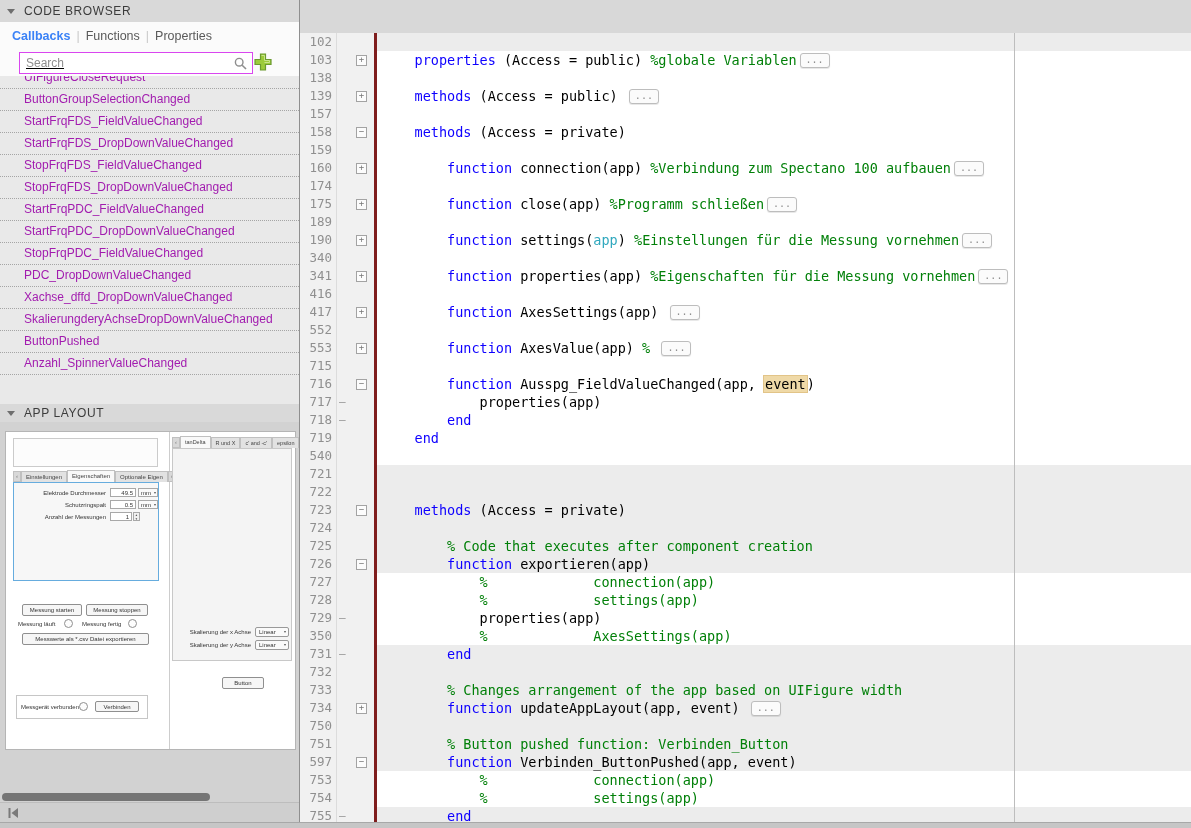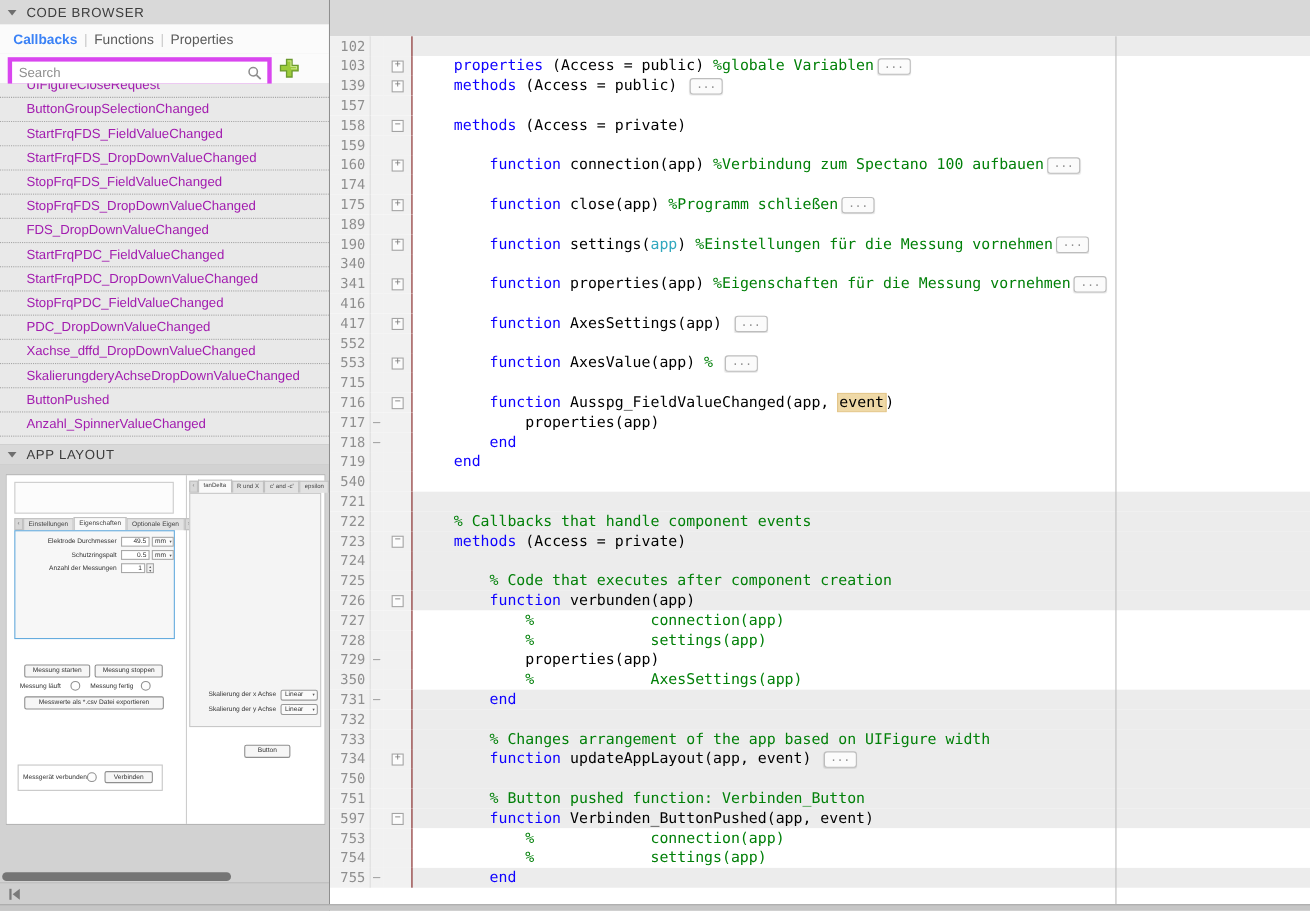--- a/index.html
+++ b/index.html
@@ -18,22 +18,22 @@
   #hdr-top{top:0;height:22px;}
   #hdr-layout{top:404px;height:18px;}
 
   .tabbar{position:absolute;left:0;right:0;top:22px;height:27px;background:#FBFBFB;
           border-bottom:1px solid #D3D3D3;display:flex;align-items:center;padding-left:6px;font-size:12.5px;}
   .sbtab{color:#5A5A5A;padding:0 6px;cursor:default;}
   .sbtab.active{color:#3b82f6;font-weight:bold;}
   .tabsep{color:#C9C9C9;}
 
   .searchrow{position:absolute;left:0;right:0;top:49px;height:27px;background:#FBFBFB;}
-  .searchbox{position:absolute;left:7px;top:3px;width:232px;height:20px;background:#FFF;
-             border:4px solid #d946ef;display:flex;align-items:center;}
+  .searchbox{position:absolute;left:19px;top:3px;width:232px;height:20px;background:#FFF;
+             border:1px solid #d946ef;display:flex;align-items:center;text-decoration:underline;}
   .searchbox .ph{flex:1;color:#8F8F8F;font-size:12px;padding-left:6px;}
   .searchbox svg{margin-right:5px;}
   .plusbtn{position:absolute;left:253px;top:3px;width:20px;height:20px;}
 
   .cb-list{position:absolute;left:0;right:0;top:76px;height:328px;background:#E9E9E9;
            overflow:hidden;border-bottom:1px solid #ABABAB;}
   .cb-item{height:21px;line-height:21px;padding-left:24px;font-size:12px;color:#a21caf;
            border-bottom:1px dotted #A5A5A5;white-space:nowrap;}
   .cb-item:first-child{margin-top:-9px;}
 
@@ -84,21 +84,21 @@
   .editor-top{height:33px;background:#D8D8D8;}
   .code{font-family:"DejaVu Sans Mono", monospace;font-size:13.5px;}
   .crow{display:flex;height:18px;line-height:18px;}
   .ln{width:32px;padding-right:4px;text-align:right;color:#8F8F8F;background:#F1F1F1;
       font-size:12.5px;flex:none;}
   .dashcol{width:10px;background:#F1F1F1;color:#8F8F8F;font-size:11px;padding-left:2px;
            border-left:1px solid #DCDCDC;flex:none;}
   .foldcol{width:25px;background:#F1F1F1;flex:none;display:flex;align-items:center;justify-content:center;}
   .foldbox{width:9px;height:9px;border:1px solid #A3A3A3;background:#FCFCFC;color:#777;
            font-size:9px;line-height:7px;text-align:center;font-family:"DejaVu Sans Mono",monospace;}
-  .ctext{flex:1;padding-left:5px;white-space:pre;border-left:1px solid #7f1d1d;overflow:hidden;}
+  .ctext{flex:1;padding-left:5px;white-space:pre;border-left:3px solid #7f1d1d;overflow:hidden;}
   .bg-w{background:#FFFFFF;}
   .bg-g{background:#ECECEC;}
   .tk-p{color:#000;}
   .tk-k{color:#0E00FF;}
   .tk-c{color:#028009;}
   .tk-t{color:#30A8BE;}
   .tk-h{background:#EFD9A7;border:1px solid #E2C488;margin:16px -1px;padding:0 1px;}
   .ellip{display:inline-block;border:1px solid #BDBDBD;border-radius:3px;background:#FBFBFB;
          color:#909090;font-size:10px;line-height:10px;height:12px;padding:1px 5px 0 5px;
          vertical-align:2px;margin-left:3px;box-shadow:0 1px 1px rgba(0,0,0,.10);}
@@ -142,21 +142,20 @@
       </svg>
     </div>
 
     <div class="cb-list" id="cb-list">
         <div class="cb-item">UIFigureCloseRequest</div>
         <div class="cb-item">ButtonGroupSelectionChanged</div>
         <div class="cb-item">StartFrqFDS_FieldValueChanged</div>
         <div class="cb-item">StartFrqFDS_DropDownValueChanged</div>
         <div class="cb-item">StopFrqFDS_FieldValueChanged</div>
         <div class="cb-item">StopFrqFDS_DropDownValueChanged</div>
-        <div class="cb-item">FDS_DropDownValueChanged</div>
         <div class="cb-item">StartFrqPDC_FieldValueChanged</div>
         <div class="cb-item">StartFrqPDC_DropDownValueChanged</div>
         <div class="cb-item">StopFrqPDC_FieldValueChanged</div>
         <div class="cb-item">PDC_DropDownValueChanged</div>
         <div class="cb-item">Xachse_dffd_DropDownValueChanged</div>
         <div class="cb-item">SkalierungderyAchseDropDownValueChanged</div>
         <div class="cb-item">ButtonPushed</div>
         <div class="cb-item">Anzahl_SpinnerValueChanged</div>
       </div>
 
@@ -253,20 +252,26 @@
         </div>
         <div class="crow">
           <span class="ln">103</span>
           <span class="dashcol"></span>
           <span class="foldcol">
             <span class="foldbox">+</span>
           </span>
           <span class="ctext bg-w"><span class="tk-p">    </span><span class="tk-k">properties</span><span class="tk-p"> (Access = public) </span><span class="tk-c">%globale Variablen</span><span class="ellip">...</span></span>
         </div>
         <div class="crow">
+          <span class="ln">138</span>
+          <span class="dashcol"></span>
+          <span class="foldcol"></span>
+          <span class="ctext bg-w"></span>
+        </div>
+        <div class="crow">
           <span class="ln">139</span>
           <span class="dashcol"></span>
           <span class="foldcol">
             <span class="foldbox">+</span>
           </span>
           <span class="ctext bg-w"><span class="tk-p">    </span><span class="tk-k">methods</span><span class="tk-p"> (Access = public) </span><span class="ellip">...</span></span>
         </div>
         <div class="crow">
           <span class="ln">157</span>
           <span class="dashcol"></span>
@@ -406,21 +411,21 @@
         <div class="crow">
           <span class="ln">721</span>
           <span class="dashcol"></span>
           <span class="foldcol"></span>
           <span class="ctext bg-g"></span>
         </div>
         <div class="crow">
           <span class="ln">722</span>
           <span class="dashcol"></span>
           <span class="foldcol"></span>
-          <span class="ctext bg-g"><span class="tk-p">    </span><span class="tk-c">% Callbacks that handle component events</span></span>
+          <span class="ctext bg-g"><span class="tk-p">    </span></span>
         </div>
         <div class="crow">
           <span class="ln">723</span>
           <span class="dashcol"></span>
           <span class="foldcol">
             <span class="foldbox">−</span>
           </span>
           <span class="ctext bg-g"><span class="tk-p">    </span><span class="tk-k">methods</span><span class="tk-p"> (Access = private)</span></span>
         </div>
         <div class="crow">
@@ -434,21 +439,21 @@
           <span class="dashcol"></span>
           <span class="foldcol"></span>
           <span class="ctext bg-g"><span class="tk-p">        </span><span class="tk-c">% Code that executes after component creation</span></span>
         </div>
         <div class="crow">
           <span class="ln">726</span>
           <span class="dashcol"></span>
           <span class="foldcol">
             <span class="foldbox">−</span>
           </span>
-          <span class="ctext bg-g"><span class="tk-p">        </span><span class="tk-k">function</span><span class="tk-p"> verbunden(app)</span></span>
+          <span class="ctext bg-g"><span class="tk-p">        </span><span class="tk-k">function</span><span class="tk-p"> exportieren(app)</span></span>
         </div>
         <div class="crow">
           <span class="ln">727</span>
           <span class="dashcol"></span>
           <span class="foldcol"></span>
           <span class="ctext bg-w"><span class="tk-p">            </span><span class="tk-c">%             connection(app)</span></span>
         </div>
         <div class="crow">
           <span class="ln">728</span>
           <span class="dashcol"></span>

